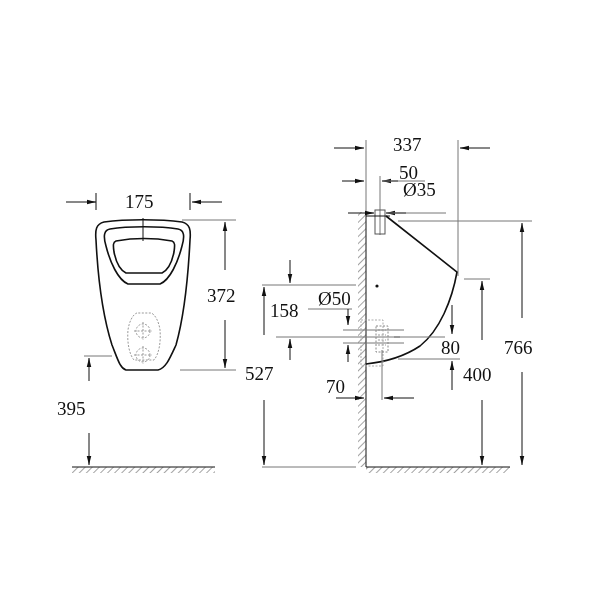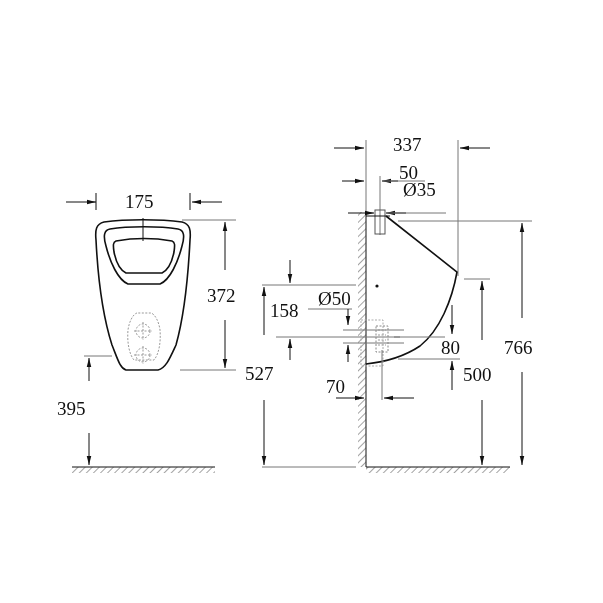--- a/index.html
+++ b/index.html
@@ -134,15 +134,15 @@
 <span class="dim" style="left:57px;top:399px;">395</span>
 
 <span class="dim" style="left:393px;top:135px;">337</span>
 <span class="dim" style="left:399px;top:163px;">50</span>
 <span class="dim" style="left:403px;top:180px;">Ø35</span>
 <span class="dim" style="left:318px;top:289px;">Ø50</span>
 <span class="dim" style="left:270px;top:301px;">158</span>
 <span class="dim" style="left:245px;top:364px;">527</span>
 <span class="dim" style="left:326px;top:377px;">70</span>
 <span class="dim" style="left:441px;top:338px;">80</span>
-<span class="dim" style="left:463px;top:365px;">500</span>
+<span class="dim" style="left:463px;top:365px;">400</span>
 <span class="dim" style="left:504px;top:338px;">766</span>
 </div>
 
 </body></html>

